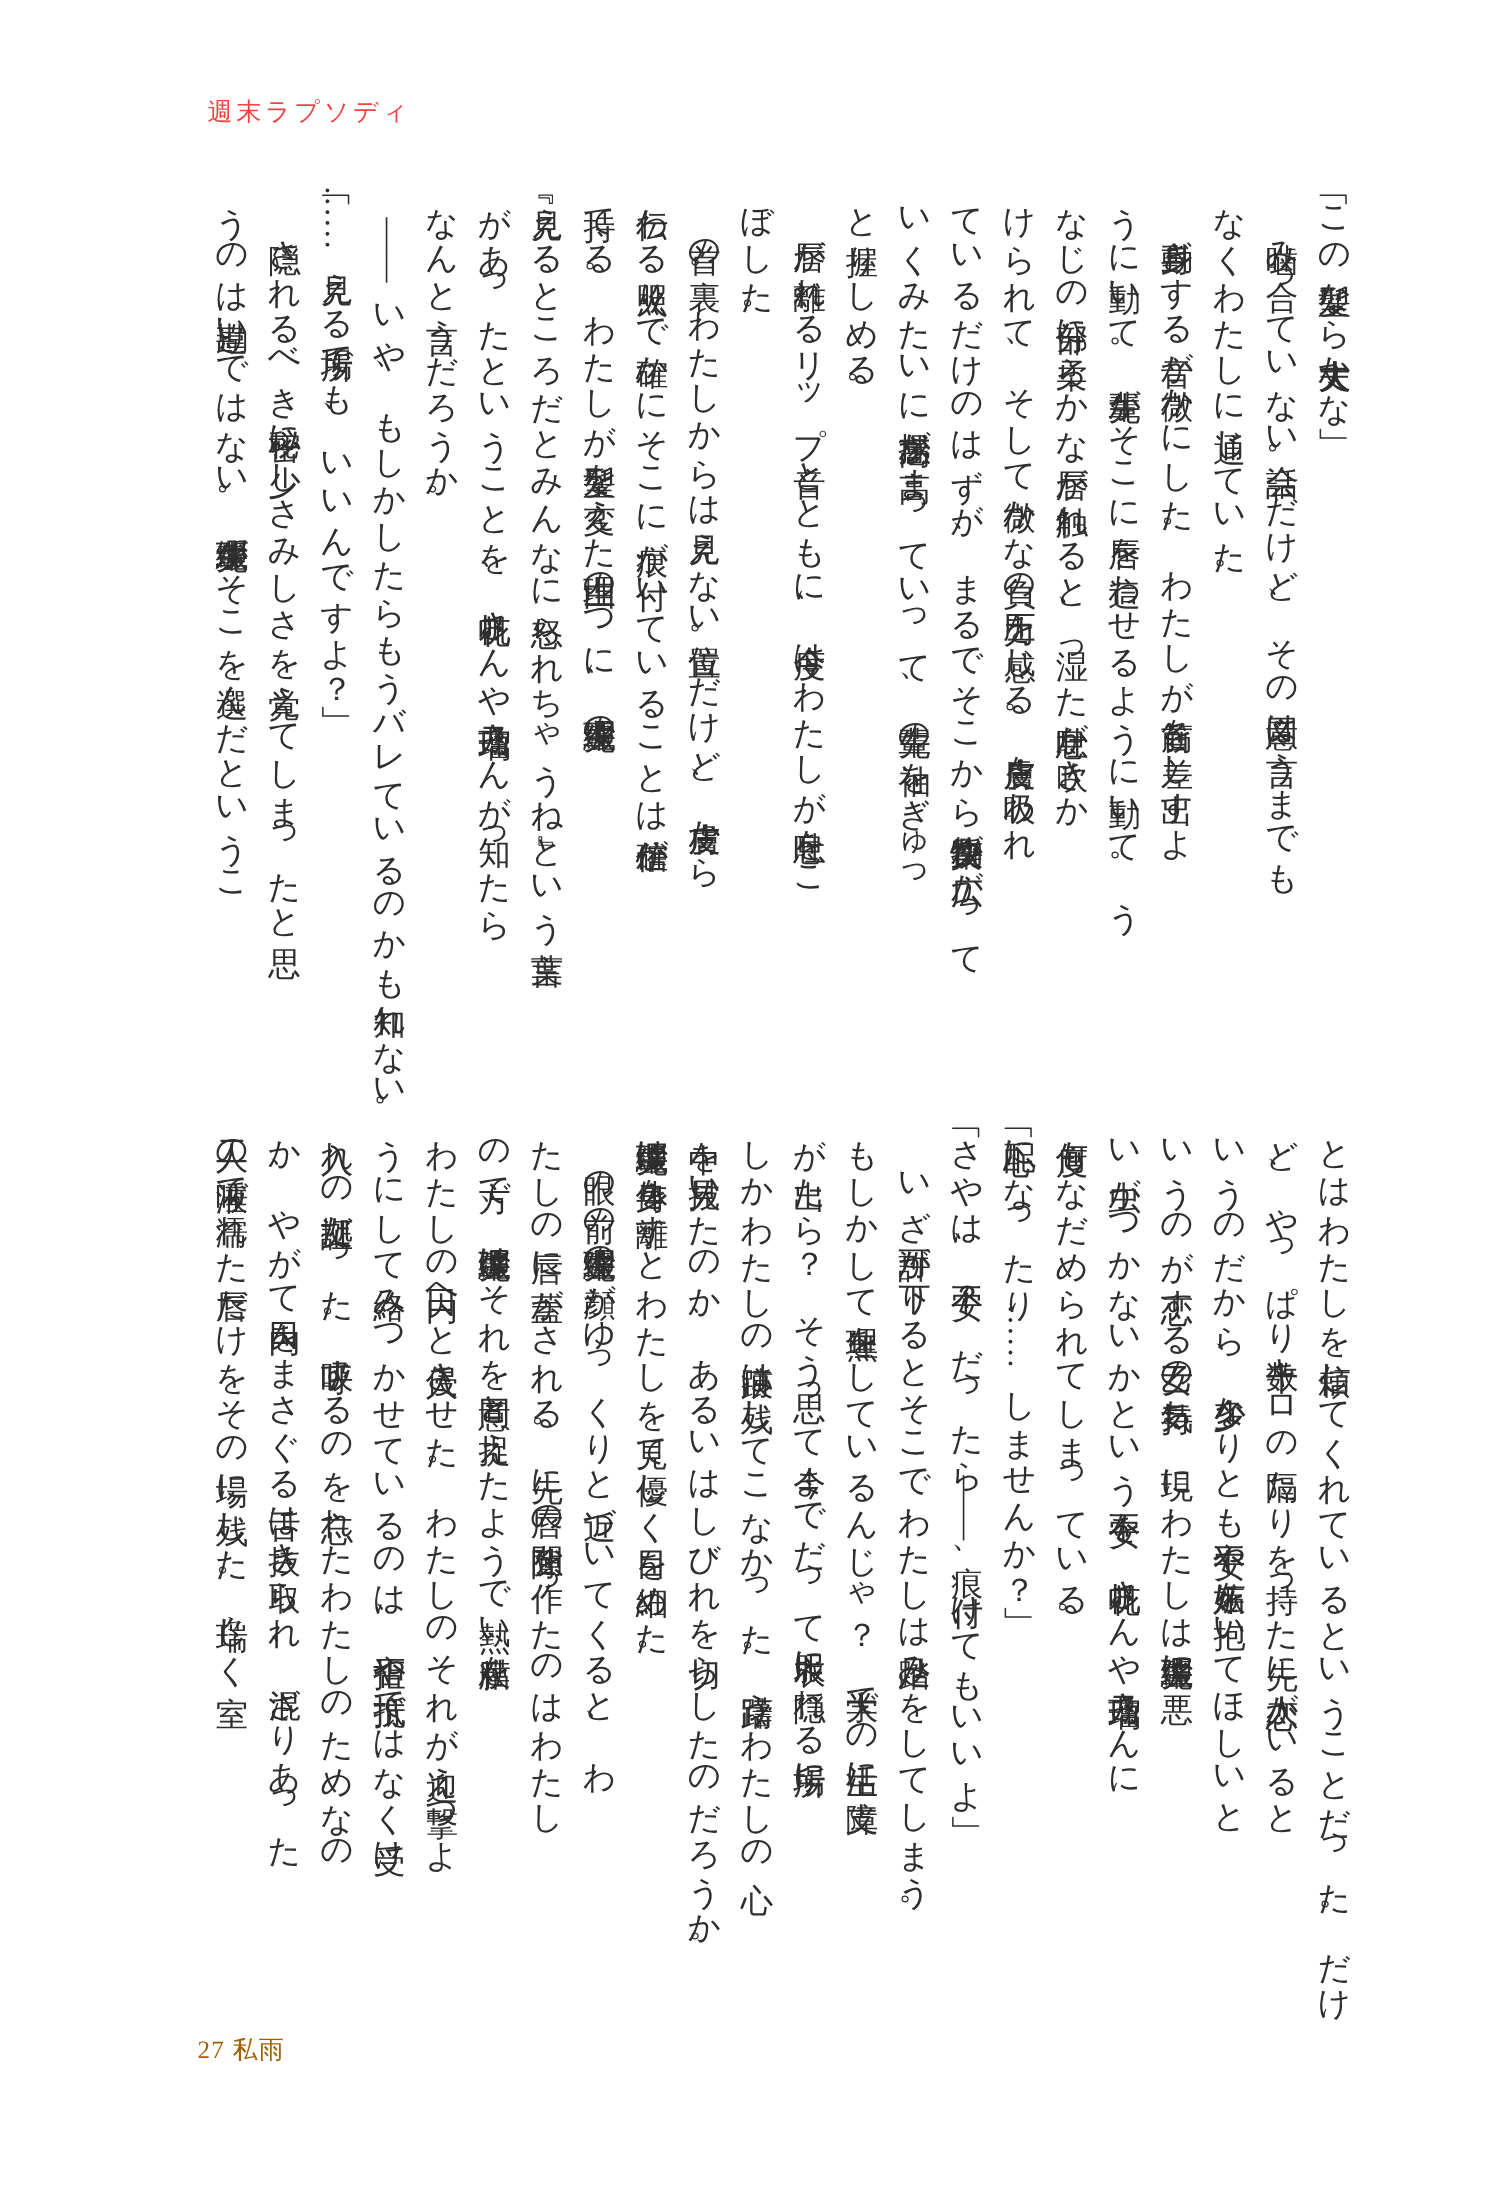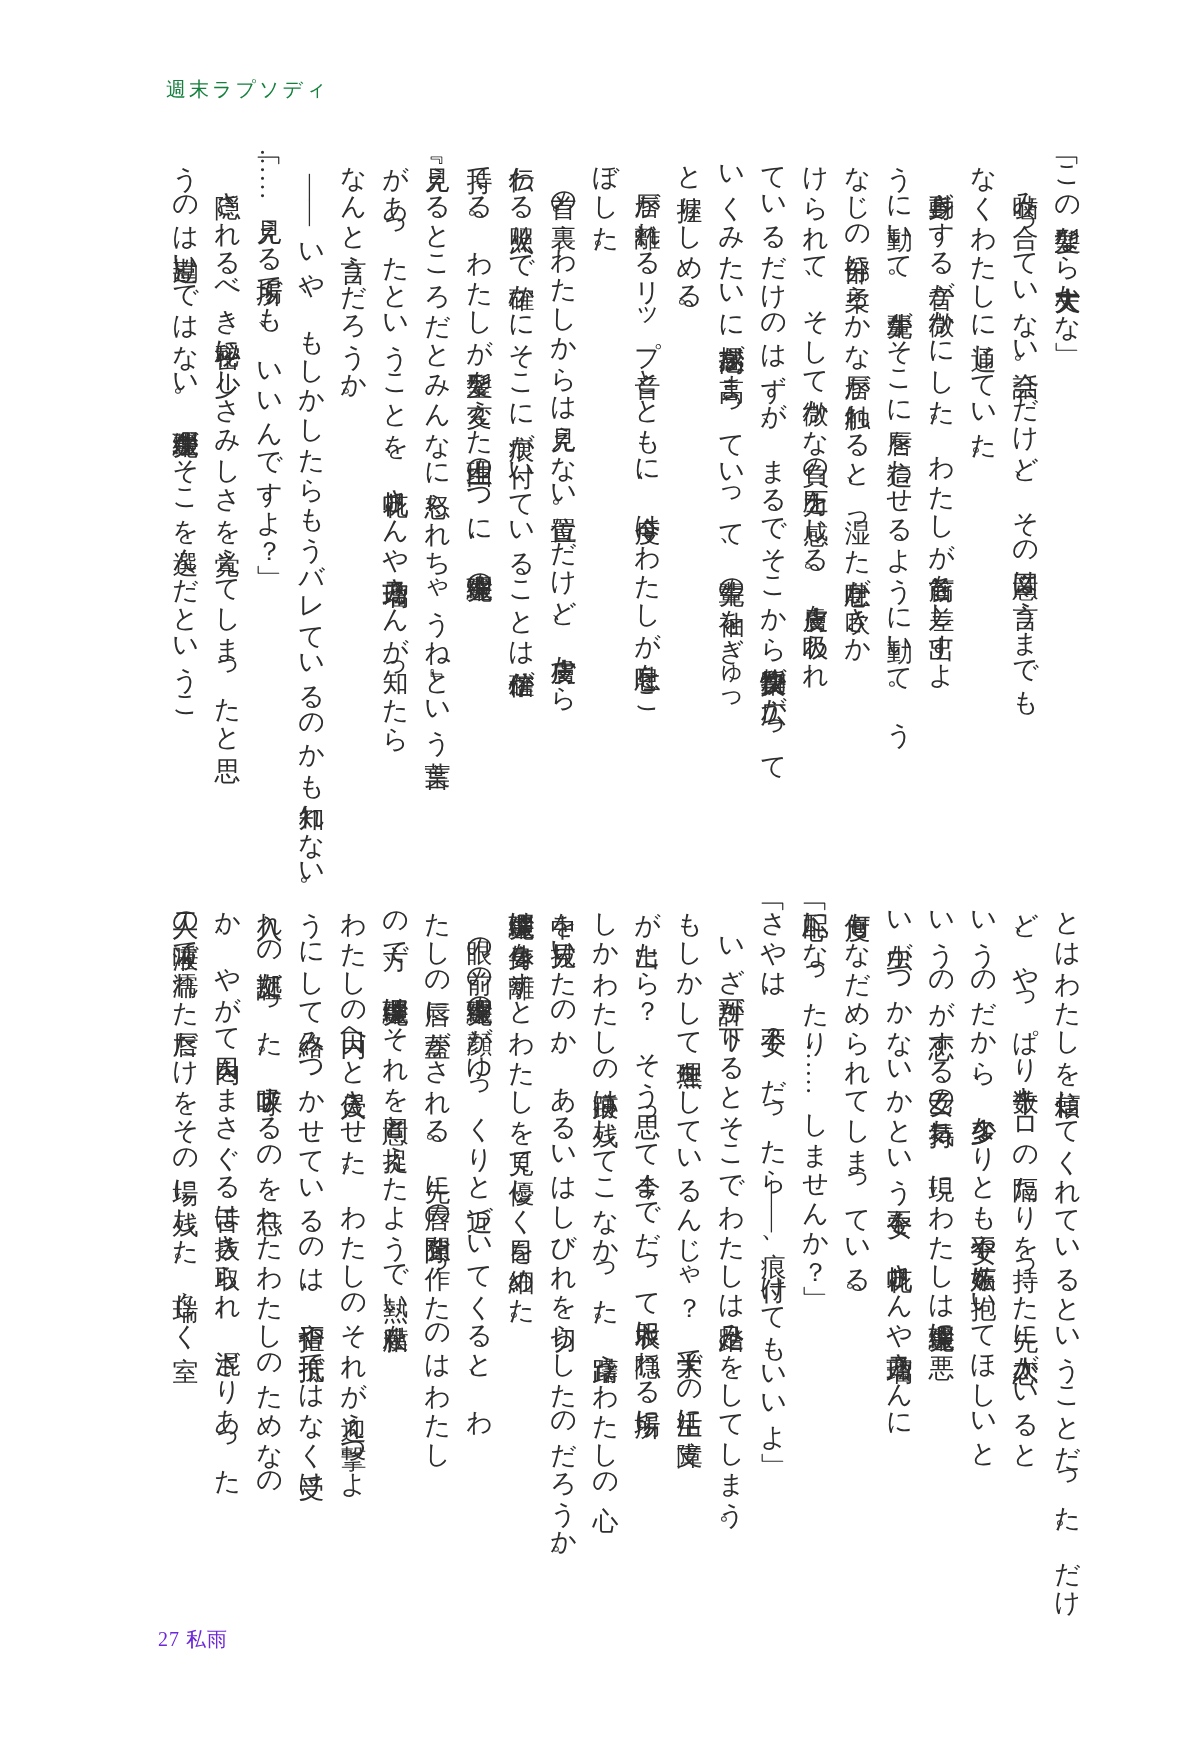--- a/index.html
+++ b/index.html
@@ -14,21 +14,21 @@
       height: 1749px;
       background: #ffffff;
       overflow: hidden;
     }
     .running-header {
       position: absolute;
       left: 166px;
       top: 76px;
       font-size: 20px;
       letter-spacing: 3px;
-      color: #15803d;
+      color: #ef4444;
     }
     .vblock {
       position: absolute;
       right: 112px;
       width: 924px;
       height: 678px;
       writing-mode: vertical-rl;
       -webkit-writing-mode: vertical-rl;
       text-orientation: mixed;
       font-size: 26px;
@@ -41,21 +41,21 @@
       line-height: 42px;
       white-space: nowrap;
       letter-spacing: 0;
     }
     .page-number {
       position: absolute;
       left: 158px;
       top: 1626px;
       font-size: 20px;
       letter-spacing: 1px;
-      color: #6d28d9;
+      color: #a16207;
     }
   </style>
 </head>
 <body>
 
 <div class="page">
   <div class="running-header">週末ラプソディ</div>
 
   <div class="vblock top">
       <div class="tcol">「この髪型なら大丈夫かな」</div>

